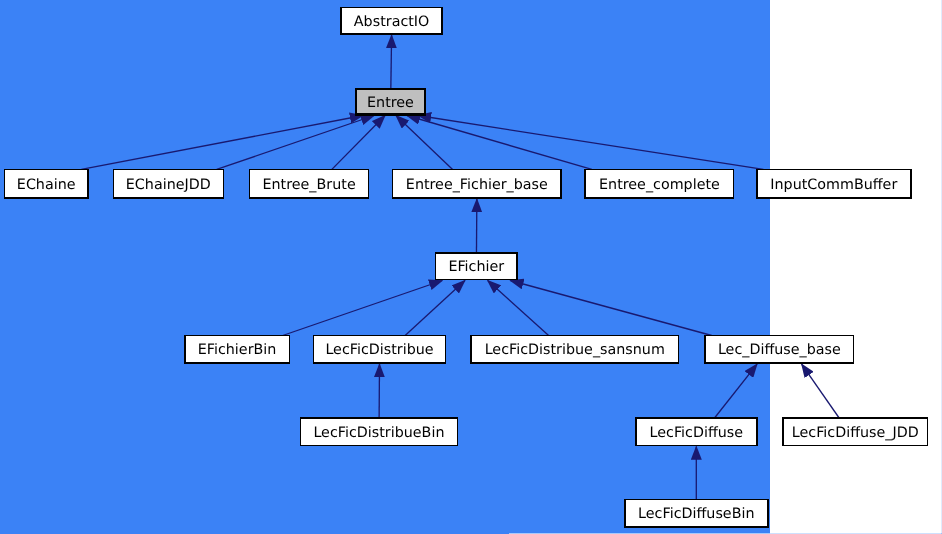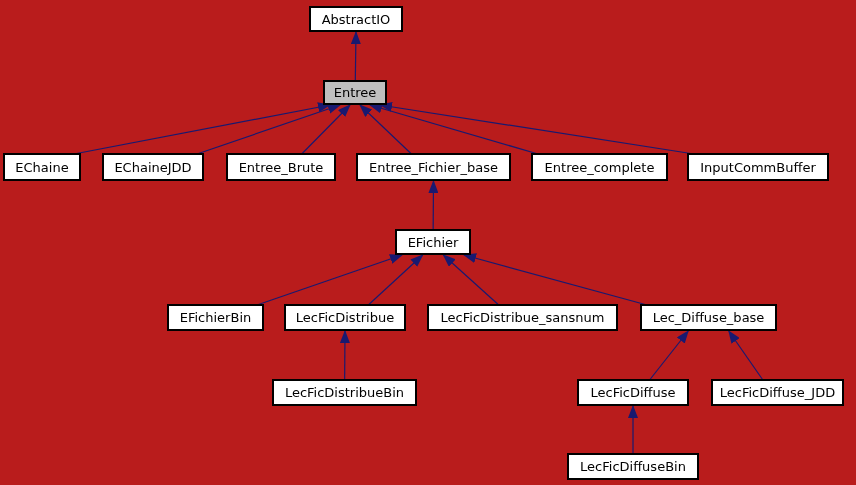--- a/index.html
+++ b/index.html
@@ -2,23 +2,23 @@
 <html><head>
 <meta charset="utf-8">
 <style>
   html, body {
     margin: 0;
     padding: 0;
     background: #ffffff;
   }
   .diagram-wrap {
     position: relative;
-    width: 856px;
+    width: 700px;
     height: 485px;
-    background: #b91c1c;
+    background: #3b82f6;
     font-family: "DejaVu Sans", "Liberation Sans", sans-serif;
   }
   svg text {
     font-family: "DejaVu Sans", "Liberation Sans", sans-serif;
     font-size: 13px;
   }
   svg .node-rect {
     shape-rendering: crispEdges;
   }
 </style>

